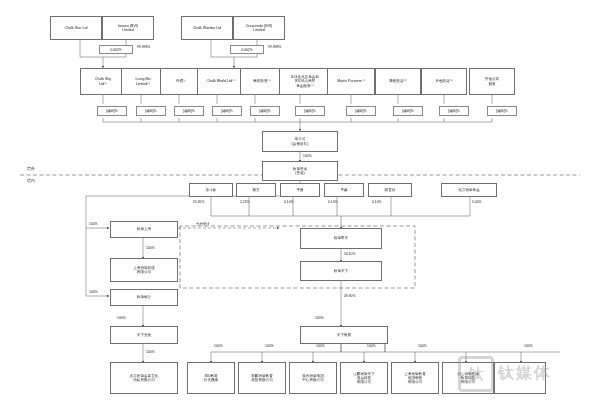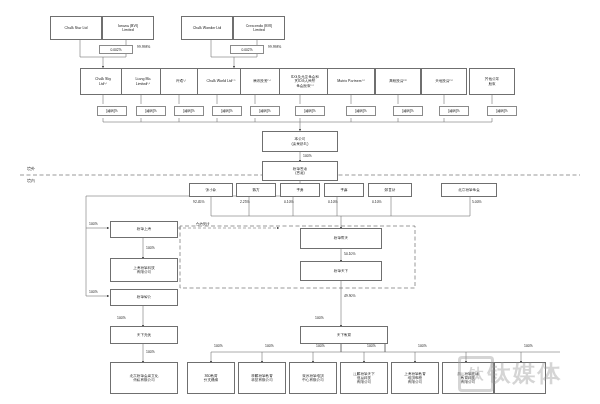--- a/index.html
+++ b/index.html
@@ -21,21 +21,21 @@
     font-size:3.3px;color:#222;
   }
   .plain{
     position:absolute;font-size:3.4px;color:#222;white-space:nowrap;
     display:flex;align-items:center;
   }
   .zlabel{position:absolute;font-size:4px;color:#333;}
   .svgl{position:absolute;left:0;top:0;width:600px;height:404px;pointer-events:none;}
   .wm{
     position:absolute;left:455px;top:352px;width:140px;height:42px;
-    font-size:23px;font-weight:bold;color:rgba(150,150,150,.40);
+    font-size:16px;font-weight:bold;color:rgba(150,150,150,.40);
     letter-spacing:2px;display:flex;align-items:center;justify-content:center;
     user-select:none;
   }
   .wmlogo{
     position:absolute;left:458px;top:356px;width:30px;height:30px;
     border:3px solid rgba(150,150,150,.40);border-radius:4px;
     display:flex;align-items:center;justify-content:center;
     font-size:15px;font-weight:bold;color:rgba(150,150,150,.40);
   }
 </style>

